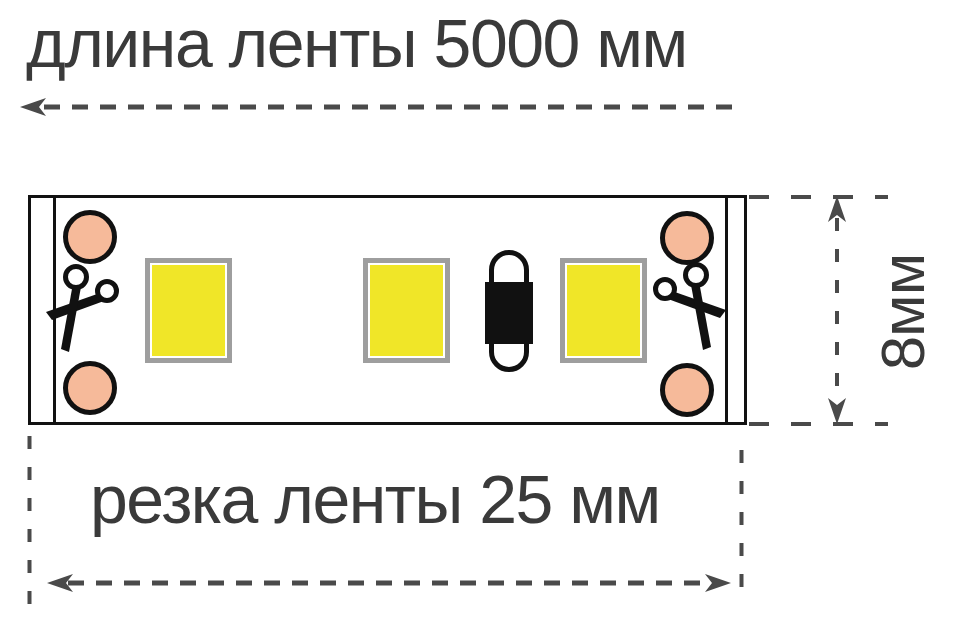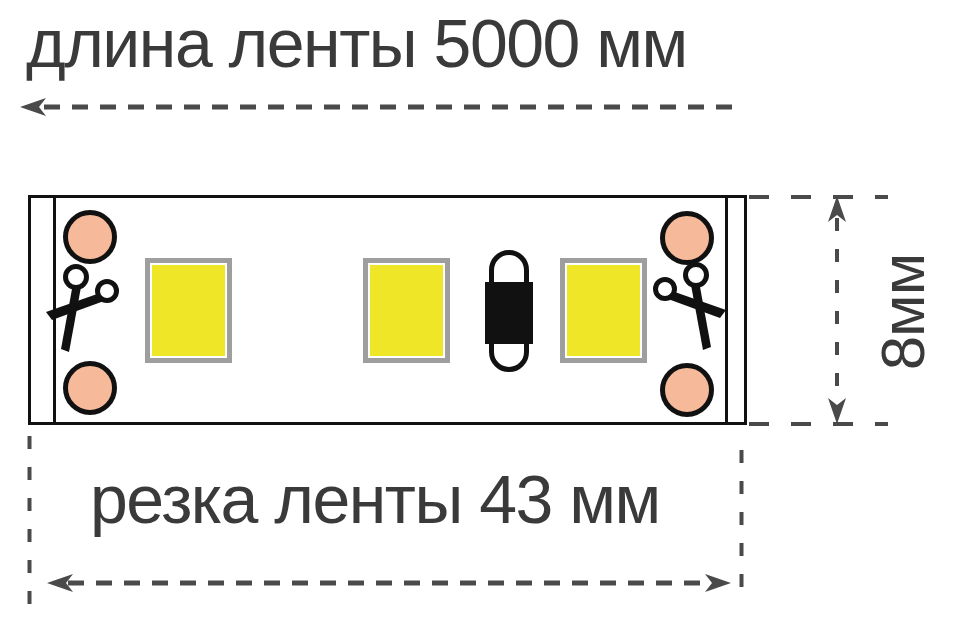--- a/index.html
+++ b/index.html
@@ -119,15 +119,15 @@
     <svg id="scissors-right" class="scissors" viewBox="0 0 80 100">
       <polygon class="blade" points="61,40 65,48 13,67 7,59"></polygon>
       <polygon class="blade" points="33,36 42,34 30,99 22,96"></polygon>
       <circle class="ring" cx="37" cy="24" r="10.5"></circle>
       <circle class="ring" cx="68" cy="38" r="9.5"></circle>
     </svg>
   </div>
 
   <div id="side-label">8мм</div>
 
-  <div id="bottom-label" class="dim-label">резка ленты 43 мм</div>
+  <div id="bottom-label" class="dim-label">резка ленты 25 мм</div>
 
 </div>
 
 </body></html>

